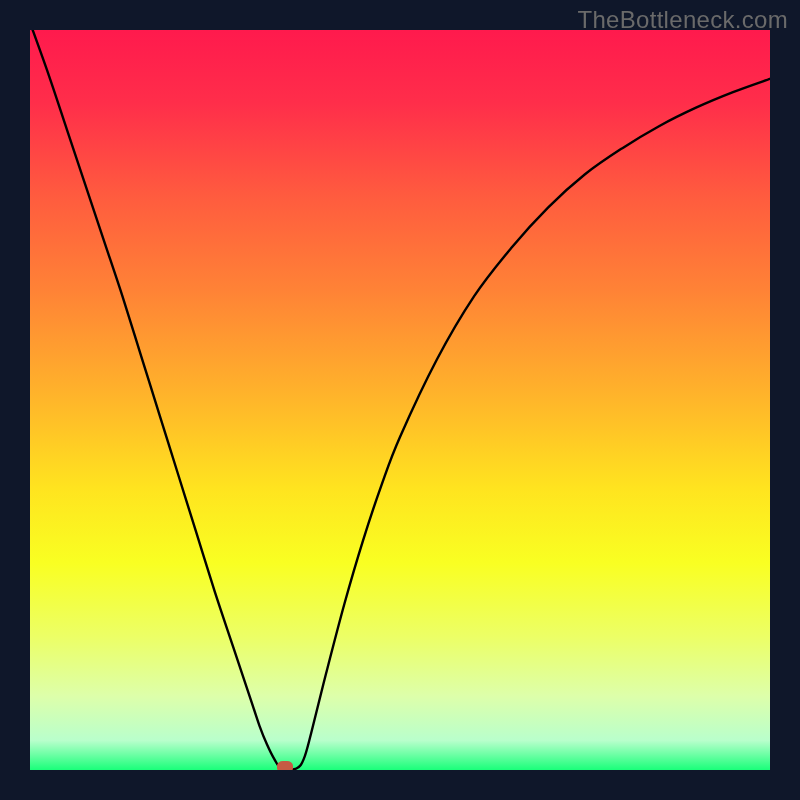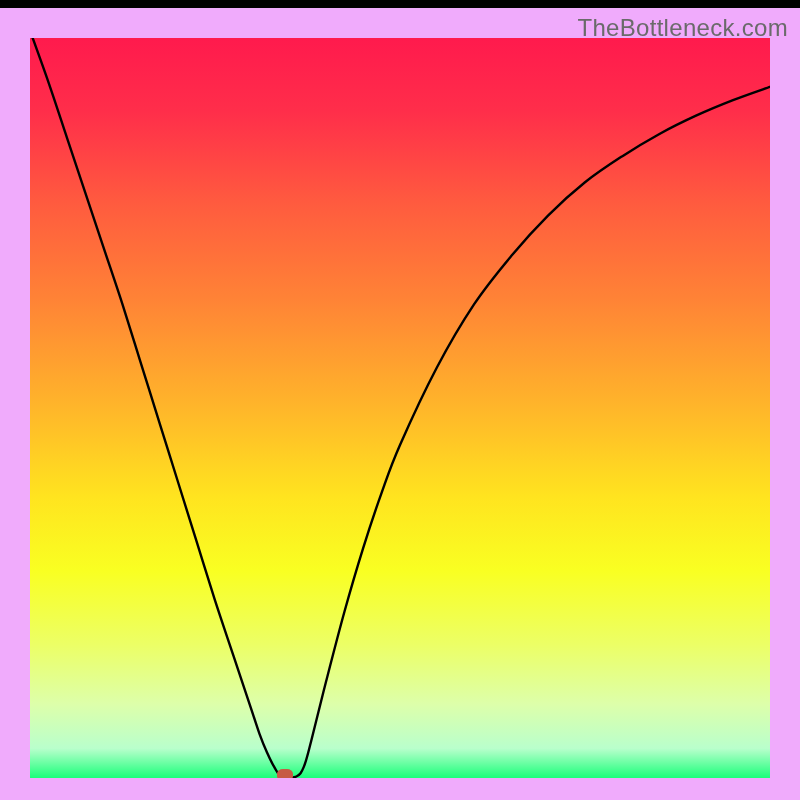--- a/index.html
+++ b/index.html
@@ -7,22 +7,21 @@
     padding: 0;
     width: 800px;
     height: 800px;
     overflow: hidden;
     background: #000;
     font-family: Arial, Helvetica, sans-serif;
   }
   .frame {
     position: absolute;
     inset: 0;
-    background: #f0abfc;
-    margin-top: 8px;
+    background: #0f172a;
   }
   .plot-area {
     position: absolute;
     left: 30px;
     top: 30px;
     width: 740px;
     height: 740px;
     overflow: hidden;
   }
   .gradient-fill {

